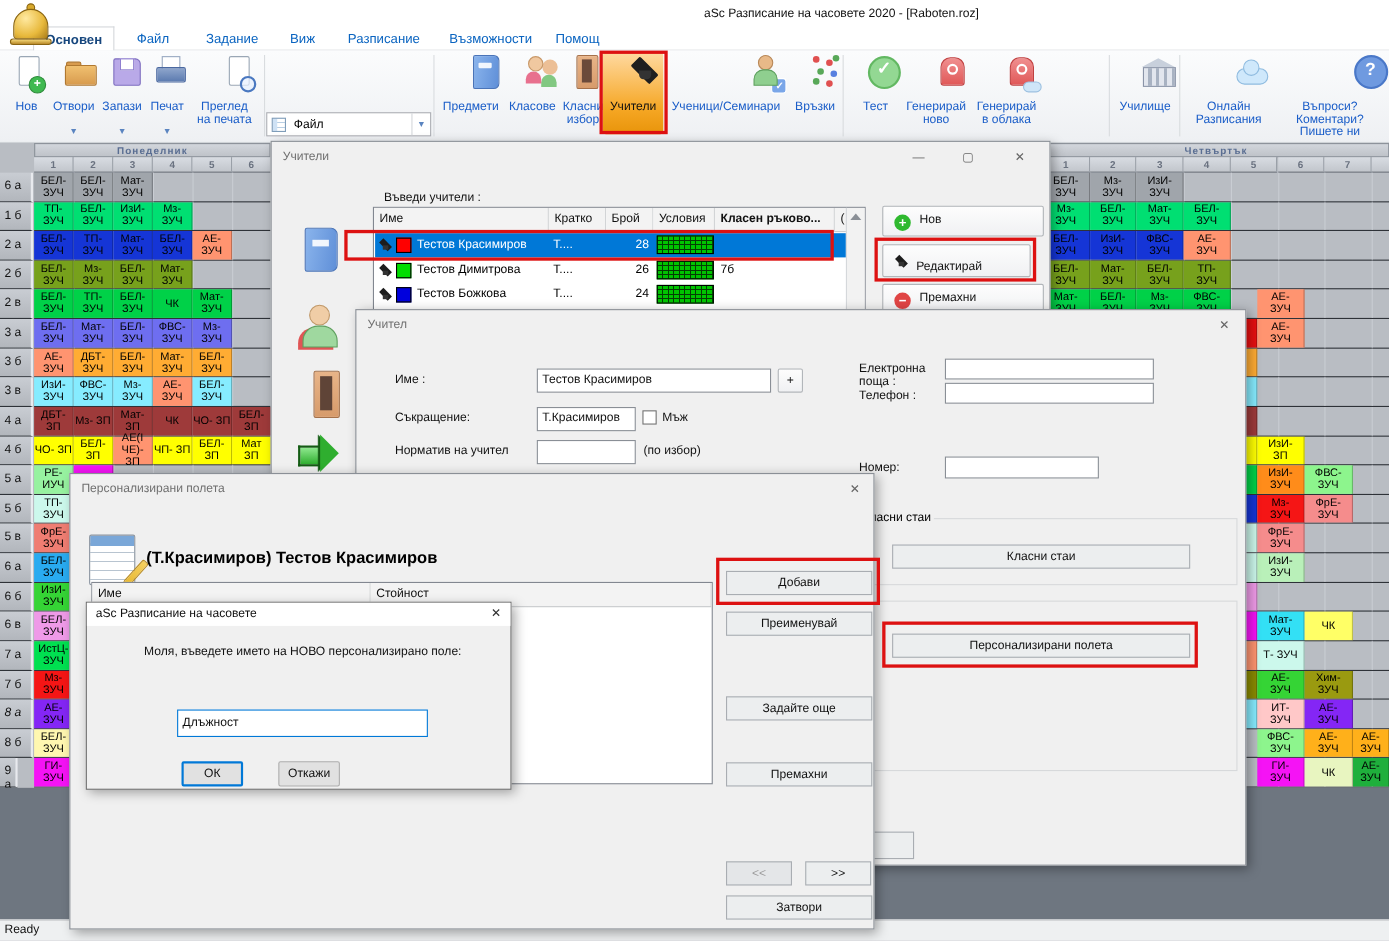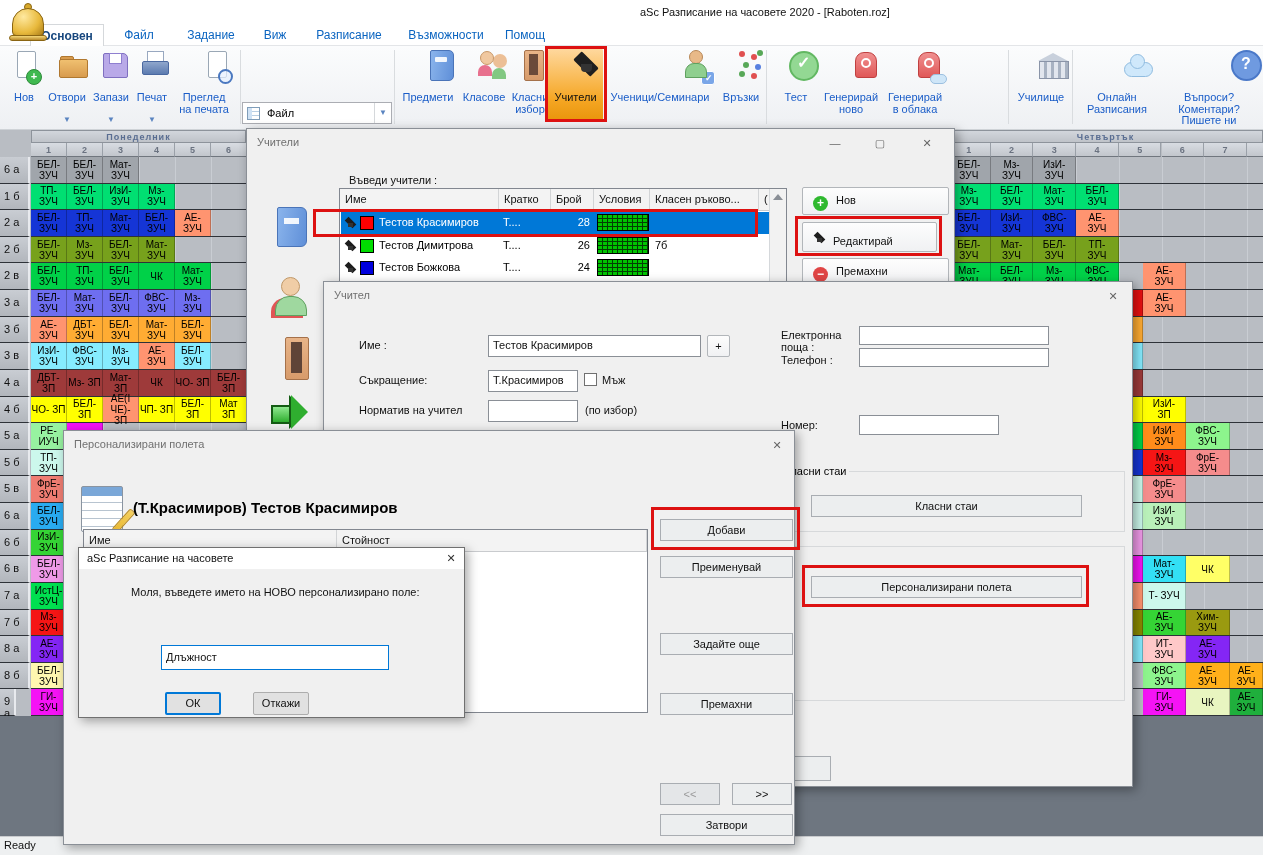--- a/index.html
+++ b/index.html
@@ -546,21 +546,21 @@
     <div class="rowhdr" style="left: 0px; top: 479.54px; width: 30px; height: 26.62px;">7 б</div>
     <div class="trow" style="left: 31px; top: 479.54px; width: 215px; height: 26.62px;">
       <div class="colline" style="left: 36px;"></div>
       <div class="colline" style="left: 72px;"></div>
       <div class="colline" style="left: 108px;"></div>
       <div class="colline" style="left: 144px;"></div>
       <div class="colline" style="left: 180px;"></div>
       <div class="tcell" style="left: 0px; top: 0px; width: 36px; height: 25.62px; background: rgb(245, 21, 21);">Мз-
 ЗУЧ</div>
     </div>
-    <div class="rowhdr" style="left: 0px; top: 506.16px; width: 30px; height: 26.62px;">8 а</div>
+    <div class="rowhdr" style="left: 0px; top: 506.16px; width: 30px; height: 26.62px; font-style: italic;">8 а</div>
     <div class="trow" style="left: 31px; top: 506.16px; width: 215px; height: 26.62px;">
       <div class="colline" style="left: 36px;"></div>
       <div class="colline" style="left: 72px;"></div>
       <div class="colline" style="left: 108px;"></div>
       <div class="colline" style="left: 144px;"></div>
       <div class="colline" style="left: 180px;"></div>
       <div class="tcell" style="left: 0px; top: 0px; width: 36px; height: 25.62px; background: rgb(132, 38, 245);">АЕ-
 ЗУЧ</div>
     </div>
     <div class="rowhdr" style="left: 0px; top: 532.78px; width: 30px; height: 26.62px;">8 б</div>
@@ -890,21 +890,21 @@
   <div class="sb sb-person" style="left:24px;top:148px"></div>
   <div class="sb sb-door" style="left:30px;top:208px"></div>
   <div class="sb sb-arrow" style="left:24px;top:264px"></div>
 
   <div class="lbl" style="left:102px;top:45px">Въведи учители :</div>
   <div class="abs" id="t-table">
       <div class="thead" style="left: 0px; top: 0px; width: 159px; height: 22px;">Име</div>
       <div class="thead" style="left: 159px; top: 0px; width: 52px; height: 22px;">Кратко</div>
       <div class="thead" style="left: 211px; top: 0px; width: 43px; height: 22px;">Брой</div>
       <div class="thead" style="left: 254px; top: 0px; width: 56px; height: 22px;">Условия</div>
-      <div class="thead" style="left: 310px; top: 0px; width: 109px; height: 22px;">Класен ръково...</div>
+      <div class="thead" style="left: 310px; top: 0px; width: 109px; height: 22px; font-weight: bold;">Класен ръково...</div>
       <div class="thead" style="left: 419px; top: 0px; width: 11px; height: 22px;">(</div>
       <div class="trowT sel" style="left: 1px; top: 23px; width: 428px; height: 22px;">
         <div class="capS" style="left: 2px; top: 4px; width: 15px; height: 14px; position: absolute;"></div>
         <div class="csq" style="left: 19px; background: rgb(255, 0, 0);"></div>
         <div style="left: 38px; top: 4px; position: absolute;">Тестов Красимиров</div>
         <div style="left: 162px; top: 4px; position: absolute;">Т....</div>
         <div style="left: 211px; top: 4px; width: 38px; position: absolute; text-align: right;">28</div>
         <div class="condgrid" style="left: 256px;"></div>
         <div style="left: 314px; top: 4px; position: absolute;"></div>
       </div>

